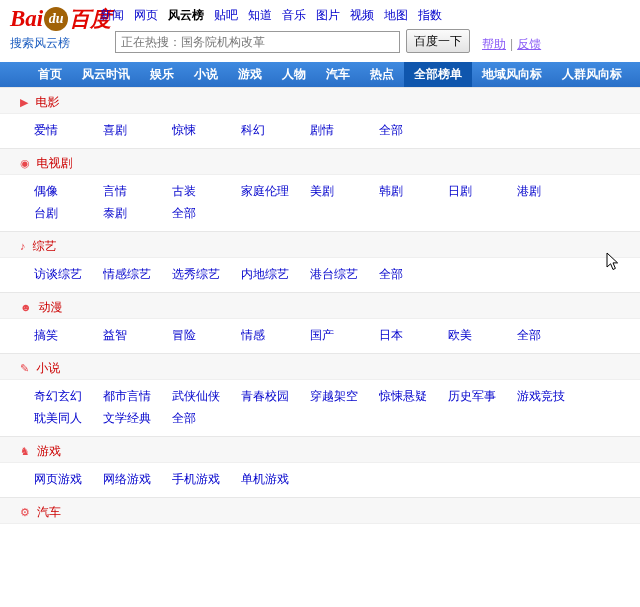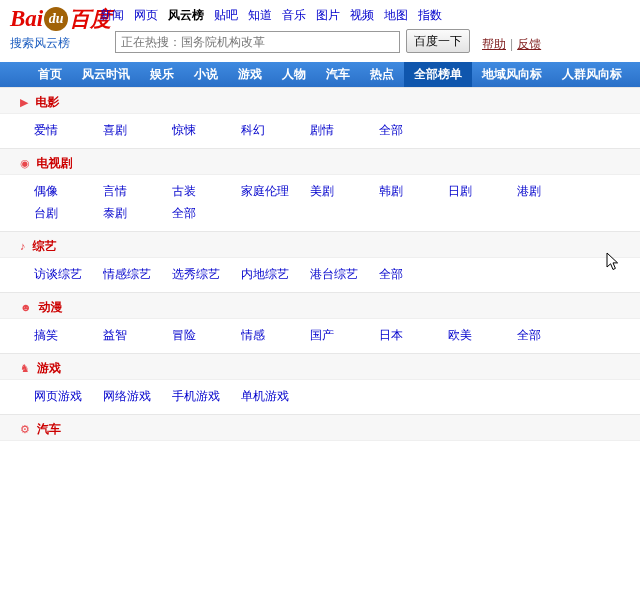--- a/index.html
+++ b/index.html
@@ -35,21 +35,21 @@
   }
   .search-input::placeholder { color: #777; }
   .search-btn {
     margin-left: 6px; width: 64px; height: 24px;
     background: linear-gradient(#fbfbfb, #e3e3e3);
     border: 1px solid #989898; border-radius: 2px;
     font-size: 12px; color: #000; cursor: pointer;
     font-family: "Liberation Sans", sans-serif;
   }
   .help-links { margin-left: 12px; font-size: 12px; white-space: nowrap; }
-  .help-link { color: #7f1d1d; text-decoration: underline; cursor: pointer; }
+  .help-link { color: #8b5cf6; text-decoration: underline; cursor: pointer; }
   .help-sep { color: #999; margin: 0 4px; }
 
   
   .main-nav {
     height: 25px; background: linear-gradient(#3f8ae0, #2a70c8);
     display: flex; align-items: stretch; justify-content: flex-end;
     padding: 0 8px;
   }
   .nav-item {
     color: #fff; font-size: 12px; font-weight: bold; line-height: 25px;
@@ -57,21 +57,21 @@
   }
   .nav-item.active { background: #0f56ad; }
 
   
   .section { border-top: 1px solid #e7e7e7; }
   .section-header {
     height: 26px; line-height: 26px; background: #f7f7f7;
     border-bottom: 1px solid #efefef; padding-left: 20px; white-space: nowrap;
   }
   .sec-icon { color: #e8474c; font-size: 11px; margin-right: 7px; display: inline-block; }
-  .sec-title { color: #c00; font-weight: bold; font-size: 12px; }
+  .sec-title { color: #c00; font-weight: normal; font-size: 12px; }
   .section-links { padding: 5px 0 7px 34px; }
   .link-row { height: 22px; line-height: 22px; white-space: nowrap; }
   .cell {
     display: inline-block; width: 69px; font-size: 12px;
     color: #0000cc; text-decoration: none; cursor: pointer;
     overflow: hidden; vertical-align: top;
   }
 
   
   .mouse-cursor { position: absolute; left: 606px; top: 252px; pointer-events: none; z-index: 50; }
@@ -132,20 +132,27 @@
           <div class="link-row"><a class="cell">访谈综艺</a><a class="cell">情感综艺</a><a class="cell">选秀综艺</a><a class="cell">内地综艺</a><a class="cell">港台综艺</a><a class="cell">全部</a></div>
         </div>
       </div>
       <div class="section">
         <div class="section-header"><span class="sec-icon">☻</span><span class="sec-title">动漫</span></div>
         <div class="section-links">
           <div class="link-row"><a class="cell">搞笑</a><a class="cell">益智</a><a class="cell">冒险</a><a class="cell">情感</a><a class="cell">国产</a><a class="cell">日本</a><a class="cell">欧美</a><a class="cell">全部</a></div>
         </div>
       </div>
       <div class="section">
+        <div class="section-header"><span class="sec-icon">✎</span><span class="sec-title">小说</span></div>
+        <div class="section-links">
+          <div class="link-row"><a class="cell">奇幻玄幻</a><a class="cell">都市言情</a><a class="cell">武侠仙侠</a><a class="cell">青春校园</a><a class="cell">穿越架空</a><a class="cell">惊悚悬疑</a><a class="cell">历史军事</a><a class="cell">游戏竞技</a></div>
+          <div class="link-row"><a class="cell">耽美同人</a><a class="cell">文学经典</a><a class="cell">全部</a></div>
+        </div>
+      </div>
+      <div class="section">
         <div class="section-header"><span class="sec-icon">♞</span><span class="sec-title">游戏</span></div>
         <div class="section-links">
           <div class="link-row"><a class="cell">网页游戏</a><a class="cell">网络游戏</a><a class="cell">手机游戏</a><a class="cell">单机游戏</a></div>
         </div>
       </div>
       <div class="section">
         <div class="section-header"><span class="sec-icon">⚙</span><span class="sec-title">汽车</span></div>
       </div>
     </div>
 

